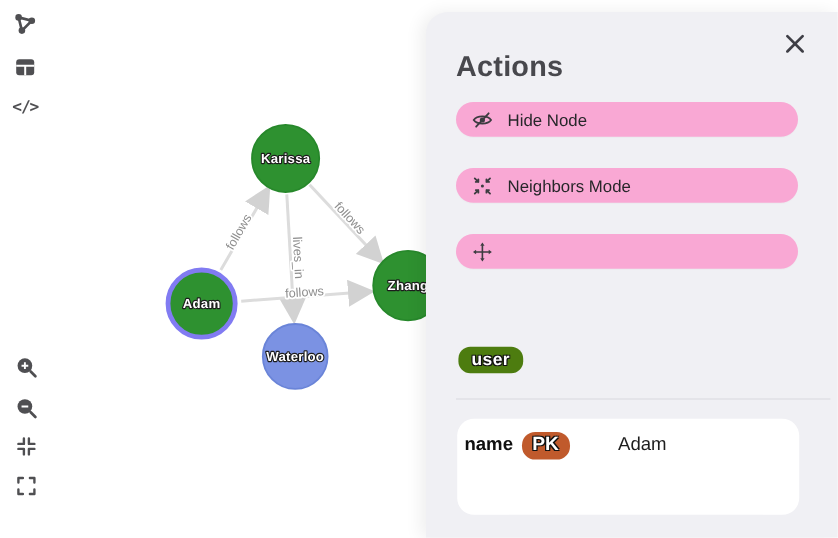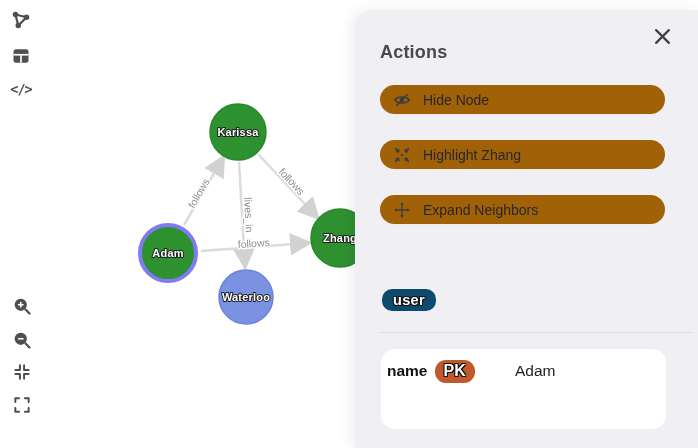--- a/index.html
+++ b/index.html
@@ -36,38 +36,38 @@
     position:absolute;left:355px;top:10px;right:0;bottom:0;
     background:#f0f0f4;border-radius:18px 0 0 0;
     box-shadow:-4px 0 14px rgba(0,0,0,.07);
   }
   .panel-close{
     position:absolute;top:16px;right:26px;width:20px;height:20px;
     cursor:pointer;color:#3f3f46;display:flex;align-items:center;justify-content:center;
   }
   .panel-h{
     position:absolute;left:25px;
-    font-size:18px;font-weight:600;color:#48484d;letter-spacing:.2px;
+    font-size:24px;font-weight:600;color:#48484d;letter-spacing:.2px;
   }
   #actions-title{top:32px;}
   #props-title{top:233px;}
   .action-btn{
     position:absolute;left:25px;width:285px;height:29px;
-    background:#a16207;border:none;border-radius:15px;
+    background:#f9a8d4;border:none;border-radius:15px;
     display:flex;align-items:center;gap:12px;padding:0 0 0 13px;box-sizing:border-box;
     font-family:"Liberation Sans", sans-serif;font-size:14px;color:#27272a;
     cursor:pointer;box-shadow:0 1px 1px rgba(0,0,0,.02);
   }
   .action-btn .ic{width:18px;height:18px;display:flex;align-items:center;justify-content:center;color:#3c3c40;}
   #btn-hide{top:75px;}
   #btn-highlight{top:130px;}
   #btn-expand{top:185px;}
   .node-type-badge{
     position:absolute;left:27px;top:279px;
-    background:#0c4a6e;color:#fff;font-size:14.5px;font-weight:bold;
+    background:#4d7c0f;color:#fff;font-size:14.5px;font-weight:bold;
     padding:3px 11px;border-radius:10px;letter-spacing:.3px;
     text-shadow:-1px -1px 0 #111,1px -1px 0 #111,-1px 1px 0 #111,1px 1px 0 #111;
   }
   .panel-divider{position:absolute;left:25px;right:6px;top:322px;height:1px;background:#dcdce2;}
   .prop-card{
     position:absolute;left:26px;top:339px;width:285px;height:80px;
     background:#ffffff;border-radius:14px;box-sizing:border-box;
     padding:6px 8px 6px 6px;display:flex;flex-direction:row;justify-content:flex-start;
   }
   .prop-row{display:flex;align-items:center;height:32px;}
@@ -198,35 +198,34 @@
   <button class="action-btn" id="btn-highlight">
     <span class="ic">
       <svg width="18" height="18" viewBox="0 0 24 24" fill="none" stroke="#3c3c40" stroke-width="2" stroke-linecap="round" stroke-linejoin="round">
         <circle cx="12" cy="12" r="1.7" fill="#3c3c40" stroke="none"></circle>
         <path d="M3.5 3.5 L7.5 7.5 M7.5 4.6 V7.5 H4.6"></path>
         <path d="M20.5 3.5 L16.5 7.5 M16.5 4.6 V7.5 H19.4"></path>
         <path d="M3.5 20.5 L7.5 16.5 M4.6 16.5 H7.5 V19.4"></path>
         <path d="M20.5 20.5 L16.5 16.5 M19.4 16.5 H16.5 V19.4"></path>
       </svg>
     </span>
-    <span>Highlight Zhang</span>
+    <span>Neighbors Mode</span>
   </button>
 
   <button class="action-btn" id="btn-expand">
     <span class="ic">
       <svg width="18" height="18" viewBox="0 0 24 24" fill="#3c3c40" stroke="#3c3c40" stroke-width="1.8" stroke-linecap="round">
         <line x1="12" y1="5" x2="12" y2="19"></line>
         <line x1="5" y1="12" x2="19" y2="12"></line>
         <path d="M12 1.5 L9.6 5 H14.4 Z" stroke="none"></path>
         <path d="M12 22.5 L9.6 19 H14.4 Z" stroke="none"></path>
         <path d="M1.5 12 L5 9.6 V14.4 Z" stroke="none"></path>
         <path d="M22.5 12 L19 9.6 V14.4 Z" stroke="none"></path>
       </svg>
     </span>
-    <span>Expand Neighbors</span>
   </button>
 
 
   <span class="node-type-badge">user</span>
 
   <div class="panel-divider"></div>
 
   <div class="prop-card">
     <div class="prop-row">
       <span class="prop-key">

